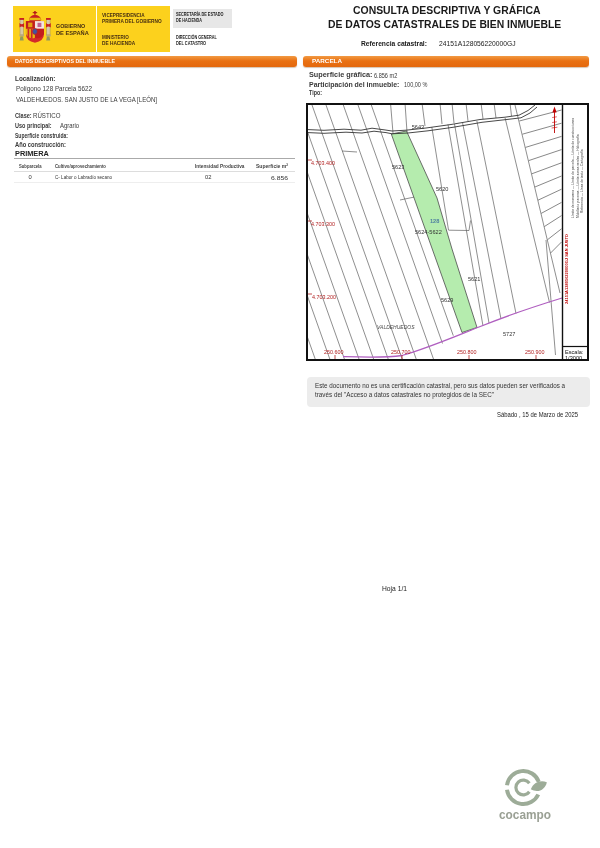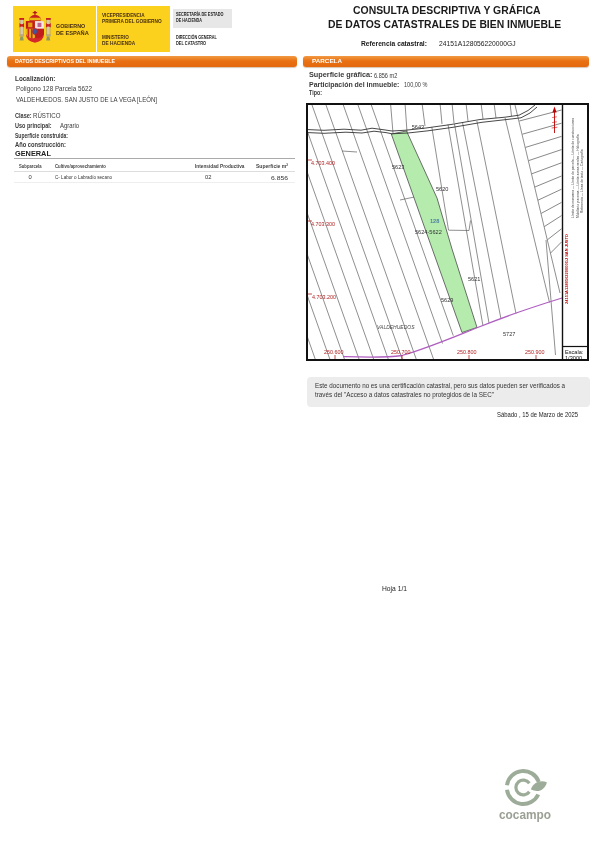--- a/index.html
+++ b/index.html
@@ -83,21 +83,21 @@
 <div id="lc4" class="abs b fit" style="left:15px;top:111.7px;font-size:7px;white-space:nowrap;transform:scaleX(0.795);">Clase:</div>
 <div id="lc4v" class="abs fit" style="left:33px;top:111.7px;font-size:7px;white-space:nowrap;transform:scaleX(0.873);">RÚSTICO</div>
 
 <div id="lc5" class="abs b fit" style="left:15px;top:122.0px;font-size:7px;white-space:nowrap;transform:scaleX(0.784);">Uso principal:</div>
 <div id="lc5v" class="abs fit" style="left:59.5px;top:122.0px;font-size:7px;white-space:nowrap;transform:scaleX(0.850);">Agrario</div>
 
 <div id="lc6" class="abs b fit" style="left:15px;top:132.0px;font-size:7px;white-space:nowrap;transform:scaleX(0.717);">Superficie construida:</div>
 
 <div id="lc7" class="abs b fit" style="left:15px;top:141.2px;font-size:7px;white-space:nowrap;transform:scaleX(0.825);">Año construcción:</div>
 
-<div id="cu" class="abs b fit" style="left:15px;top:149.1px;font-size:7.2px;color:#222;white-space:nowrap;transform:scaleX(1.022);">GENERAL</div>
+<div id="cu" class="abs b fit" style="left:15px;top:149.1px;font-size:7.2px;color:#222;white-space:nowrap;transform:scaleX(1.022);">PRIMERA</div>
 <div class="abs" style="left:14px;top:157.5px;width:281px;height:1px;background:#aaa;"></div>
 <div id="th1" class="abs b fit" style="left:18.9px;top:163.3px;font-size:5.8px;color:#444;white-space:nowrap;transform:scaleX(0.720);">Subparcela</div>
 <div id="th2" class="abs b fit" style="left:55px;top:163.3px;font-size:5.8px;color:#444;white-space:nowrap;transform:scaleX(0.736);">Cultivo/aprovechamiento</div>
 <div id="th3" class="abs b fit" style="left:194.5px;top:163.3px;font-size:5.8px;color:#444;white-space:nowrap;transform:scaleX(0.817);">Intensidad Productiva</div>
 <div id="th4" class="abs b fit" style="left:256.3px;top:163.3px;font-size:5.8px;color:#444;white-space:nowrap;transform:scaleX(0.871);">Superficie m²</div>
 <div class="abs" style="left:14px;top:170.8px;width:281px;height:1px;background:#ddd;"></div>
 <div class="abs" style="left:28.5px;top:173.5px;font-size:5.8px;color:#333;">0</div>
 <div id="tr2" class="abs fit" style="left:55px;top:173.5px;font-size:5.8px;color:#333;white-space:nowrap;transform:scaleX(0.790);">C- Labor o Labradío secano</div>
 <div class="abs" style="left:205px;top:173.5px;font-size:5.8px;color:#333;">02</div>
 <div id="tr4" class="abs fit" style="left:271px;top:173.5px;font-size:6.2px;color:#333;white-space:nowrap;transform:scaleX(1.098);">6.856</div>

